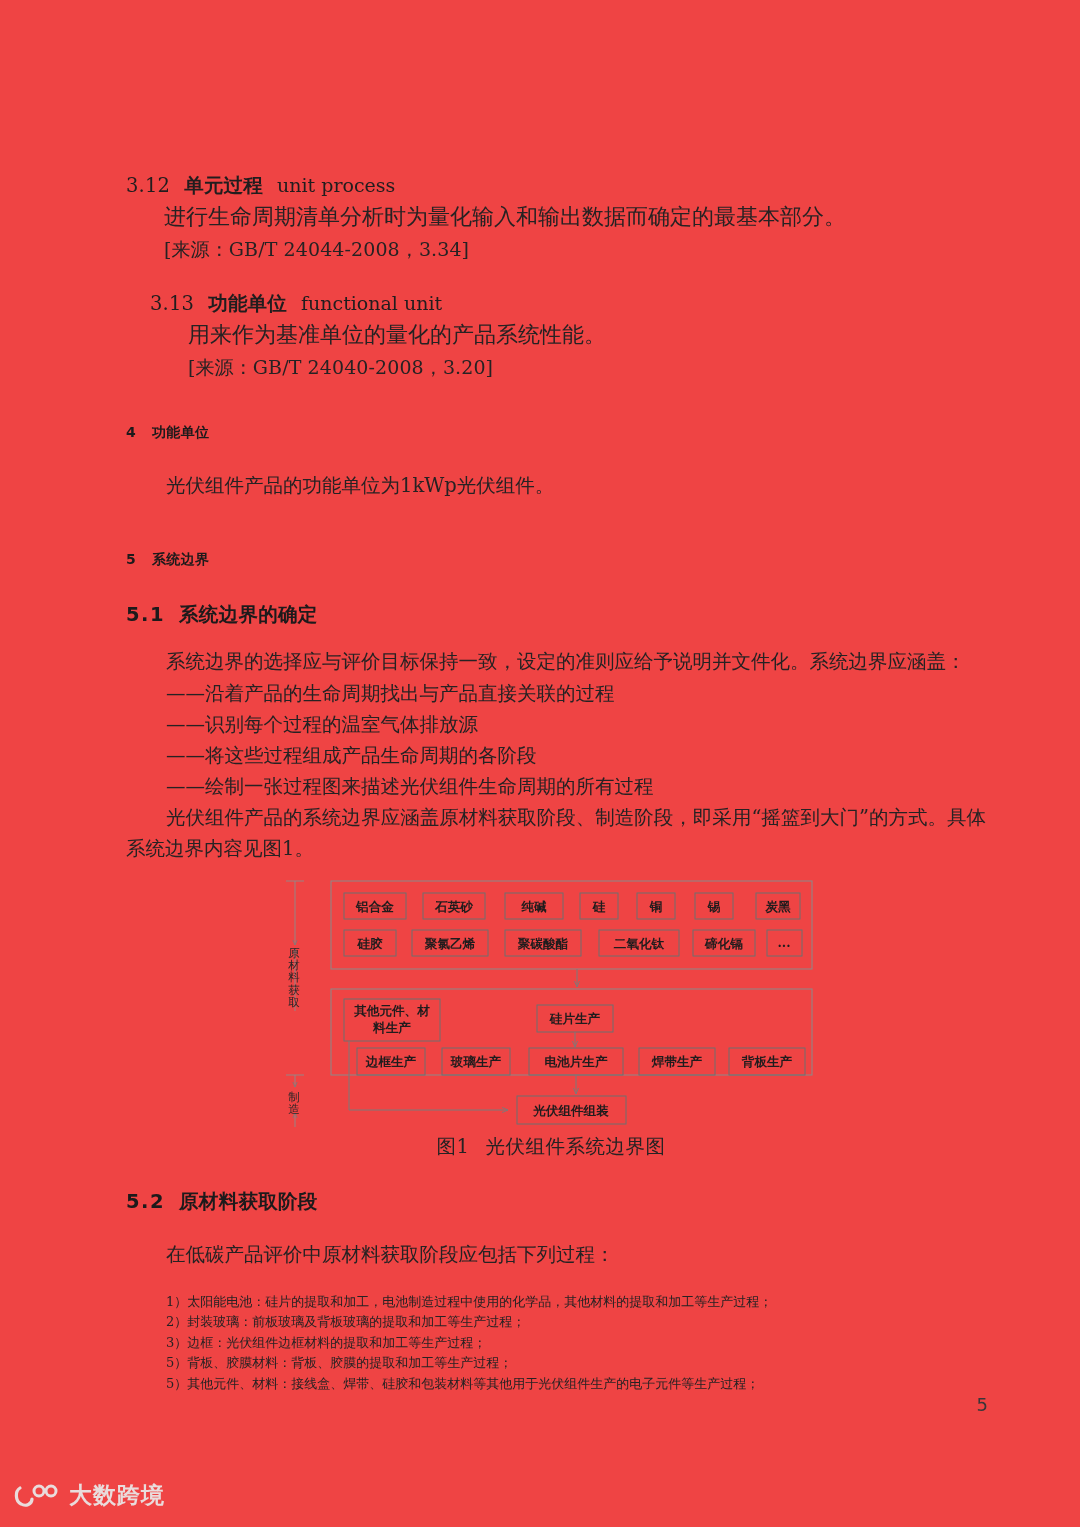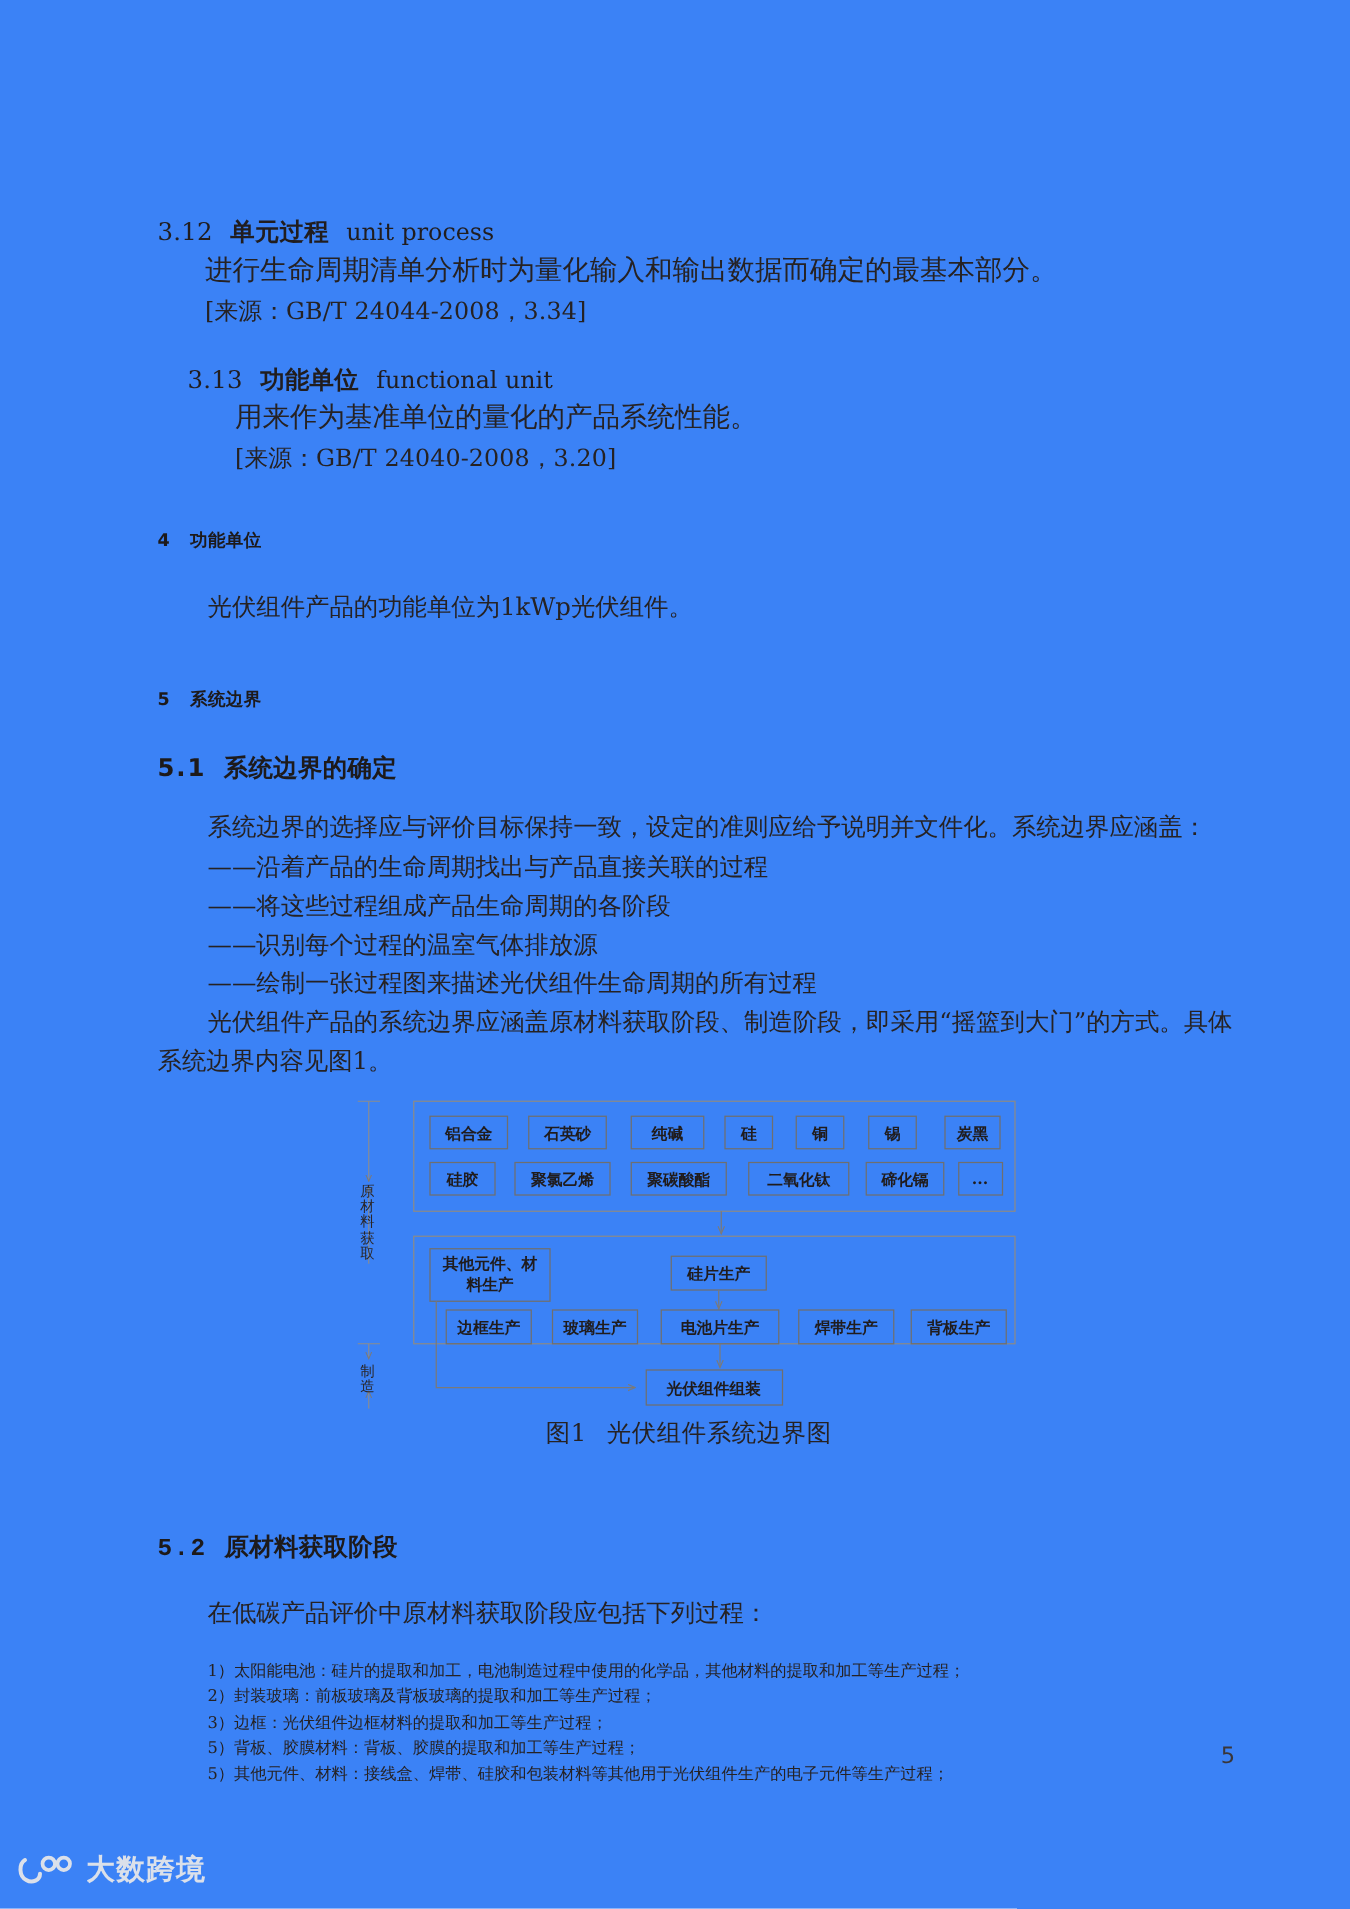--- a/index.html
+++ b/index.html
@@ -4,21 +4,21 @@
 <style>
   html, body {
     margin: 0;
     padding: 0;
     background: #ffffff;
   }
   .page {
     position: relative;
     width: 1080px;
     height: 1527px;
-    background: #3b82f6;
+    background: #ef4444;
     font-family: "DejaVu Serif", "Liberation Serif", serif;
     color: #231f20;
     overflow: hidden;
   }
 
   .content {
     position: absolute;
     left: 126px;
     top: 0;
     width: 860px;
@@ -201,22 +201,22 @@
     <div class="h1-clause" style="margin-top:50px;">
       <span class="num">5</span><span>系统边界</span>
     </div>
 
     <div class="h2-clause" style="margin-top:32px;">
       <span class="num">5.1</span><span>系统边界的确定</span>
     </div>
 
     <div class="para indent" style="margin-top:18px;">系统边界的选择应与评价目标保持一致，设定的准则应给予说明并文件化。系统边界应涵盖：</div>
     <div class="dash-item">——沿着产品的生命周期找出与产品直接关联的过程</div>
+    <div class="dash-item">——识别每个过程的温室气体排放源</div>
     <div class="dash-item">——将这些过程组成产品生命周期的各阶段</div>
-    <div class="dash-item">——识别每个过程的温室气体排放源</div>
     <div class="dash-item">——绘制一张过程图来描述光伏组件生命周期的所有过程</div>
     <div class="para indent">光伏组件产品的系统边界应涵盖原材料获取阶段、制造阶段，即采用“摇篮到大门”的方式。具体系统边界内容见图1。</div>
 
     <div class="figure-wrap">
       <div class="fig-canvas">
 
         <div class="vlabel" style="left:1px; top:68px;">原材料获取</div>
         <div class="vlabel" style="left:1px; top:212px;">制造</div>
 
         <svg width="530" height="248" viewBox="0 0 530 248">
@@ -302,21 +302,21 @@
           <rect x="231" y="217" width="109" height="28" fill="none" stroke="#6f6f6f" stroke-width="1"></rect>
           <text class="boxlabel" x="285" y="236" text-anchor="middle">光伏组件组装</text>
         </svg>
       </div>
 
       <div class="fig-caption">
         <span class="cap-num">图1</span><span>光伏组件系统边界图</span>
       </div>
     </div>
 
-    <div class="h2-clause" style="margin-top:64px;font-family:Liberation Mono, monospace;">
+    <div class="h2-clause" style="margin-top:28px;">
       <span class="num">5.2</span><span>原材料获取阶段</span>
     </div>
 
     <div class="para pad" style="margin-top:24px;">在低碳产品评价中原材料获取阶段应包括下列过程：</div>
 
     <div class="num-item" style="margin-top:22px;">1）太阳能电池：硅片的提取和加工，电池制造过程中使用的化学品，其他材料的提取和加工等生产过程；</div>
     <div class="num-item">2）封装玻璃：前板玻璃及背板玻璃的提取和加工等生产过程；</div>
     <div class="num-item">3）边框：光伏组件边框材料的提取和加工等生产过程；</div>
     <div class="num-item">5）背板、胶膜材料：背板、胶膜的提取和加工等生产过程；</div>
     <div class="num-item">5）其他元件、材料：接线盒、焊带、硅胶和包装材料等其他用于光伏组件生产的电子元件等生产过程；</div>

